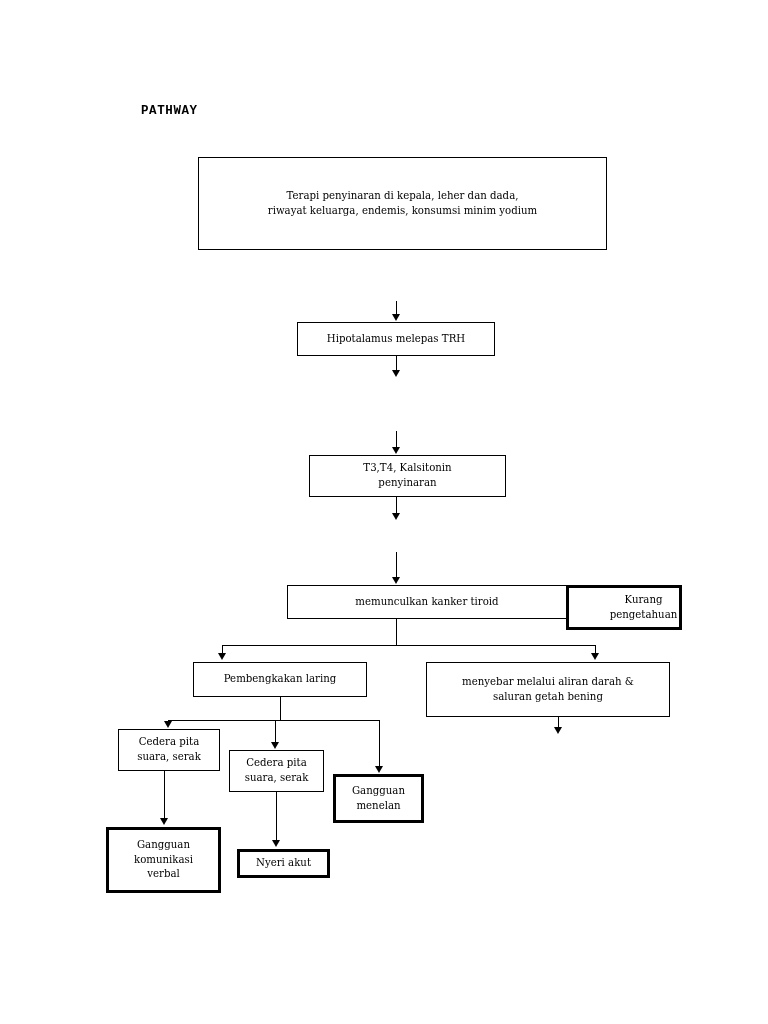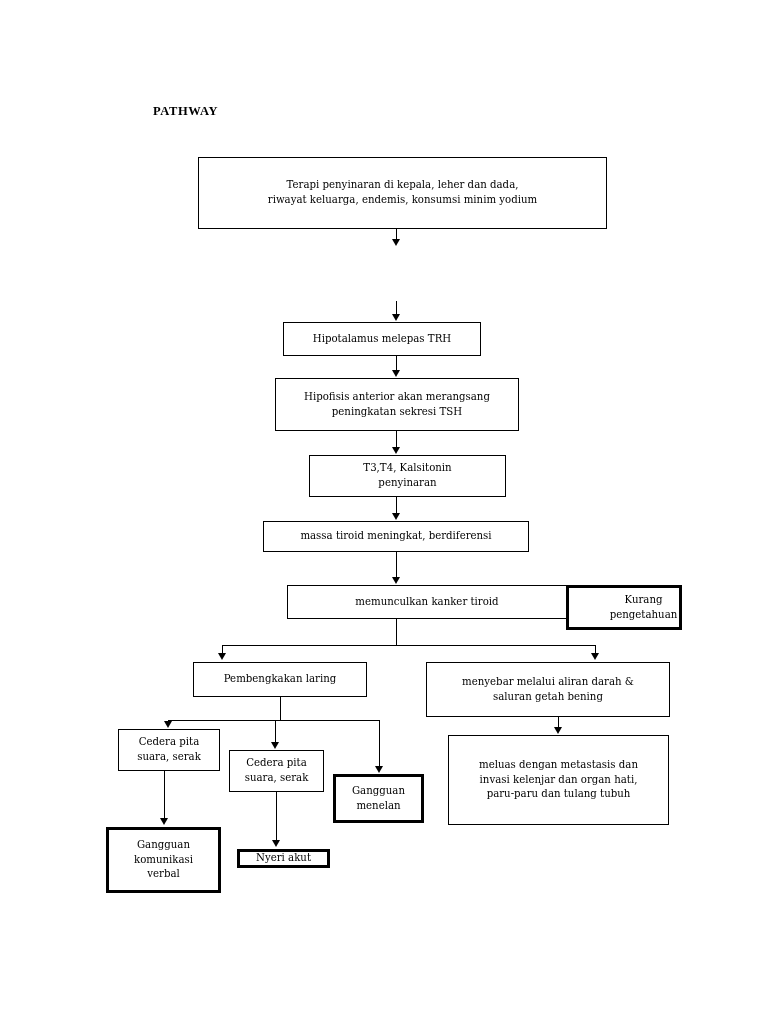--- a/index.html
+++ b/index.html
@@ -19,26 +19,25 @@
   #canvas {
     position: absolute;
     left: 0;
     top: 0;
     width: 768px;
     height: 1024px;
   }
 
   .title {
     position: absolute;
-    font-family: Liberation Serif, serif;
+    font-family: Liberation Mono, monospace;
     font-weight: bold;
     font-size: 12.5px;
     letter-spacing: 0.6px;
     white-space: nowrap;
-    margin-left: 12px;
   }
 
   .node {
     position: absolute;
     box-sizing: border-box;
     border: 1px solid #000000;
     background: #ffffff;
     display: flex;
     align-items: center;
     justify-content: center;
@@ -86,43 +85,36 @@
     border-left: 7.5px solid #000000;
   }
 </style>
 </head>
 <body>
 
 <div id="canvas">
 
   <div class="title" style="left:141px; top:104px;">PATHWAY</div>
 
-  <div class="node" style="left:198px; top:157px; width:409px; height:72px;justify-content:center;">
+  <div class="node" style="left:198px; top:157px; width:409px; height:93px;justify-content:center;">
     <span class="txt">Terapi penyinaran di kepala, leher dan dada,
 riwayat keluarga, endemis, konsumsi minim yodium</span>
   </div>
 
 
-  <div class="node" style="left:283px; top:322px; width:198px; height:34px;">
+  <div class="node" style="left:297px; top:322px; width:198px; height:34px;">
     <span class="txt">Hipotalamus melepas TRH</span>
   </div>
 
-  <div class="node" style="left:275px; top:378px; width:244px; height:53px;">
-    <span class="txt">Hipofisis anterior akan merangsang
-peningkatan sekresi TSH</span>
-  </div>
 
   <div class="node" style="left:309px; top:455px; width:197px; height:42px;">
     <span class="txt">T3,T4, Kalsitonin
 penyinaran</span>
   </div>
 
-  <div class="node" style="left:263px; top:521px; width:266px; height:31px;">
-    <span class="txt">massa tiroid meningkat, berdiferensi</span>
-  </div>
 
   <div class="node" style="left:287px; top:585px; width:280px; height:34px;">
     <span class="txt">memunculkan kanker tiroid</span>
   </div>
 
   <div class="node thick" style="left:566px; top:585px; width:116px; height:45px;padding-left:44px;">
     <span class="txt">Kurang
 pengetahuan</span>
   </div>
 
@@ -143,33 +135,28 @@
   <div class="node" style="left:229px; top:750px; width:95px; height:42px;">
     <span class="txt">Cedera pita
 suara, serak</span>
   </div>
 
   <div class="node thick" style="left:333px; top:774px; width:91px; height:49px;">
     <span class="txt">Gangguan
 menelan</span>
   </div>
 
-  <div class="node" style="left:448px; top:735px; width:221px; height:90px;">
-    <span class="txt">meluas dengan metastasis dan
-invasi kelenjar dan organ hati,
-paru-paru dan tulang tubuh</span>
-  </div>
 
   <div class="node thick" style="left:106px; top:827px; width:115px; height:66px;">
     <span class="txt">Gangguan
 komunikasi
 verbal</span>
   </div>
 
-  <div class="node thick" style="left:237px; top:849px; width:93px; height:19px;">
+  <div class="node thick" style="left:237px; top:849px; width:93px; height:29px;">
     <span class="txt">Nyeri akut</span>
   </div>
 
   <div class="ln v" style="left:396px; top:229px; height:13px;"></div>
   <div class="arw down" style="left:391.5px; top:239px;"></div>
 
   <div class="ln v" style="left:396px; top:301px; height:14px;"></div>
   <div class="arw down" style="left:391.5px; top:314px;"></div>
 
   <div class="ln v" style="left:396px; top:356px; height:14px;"></div>

